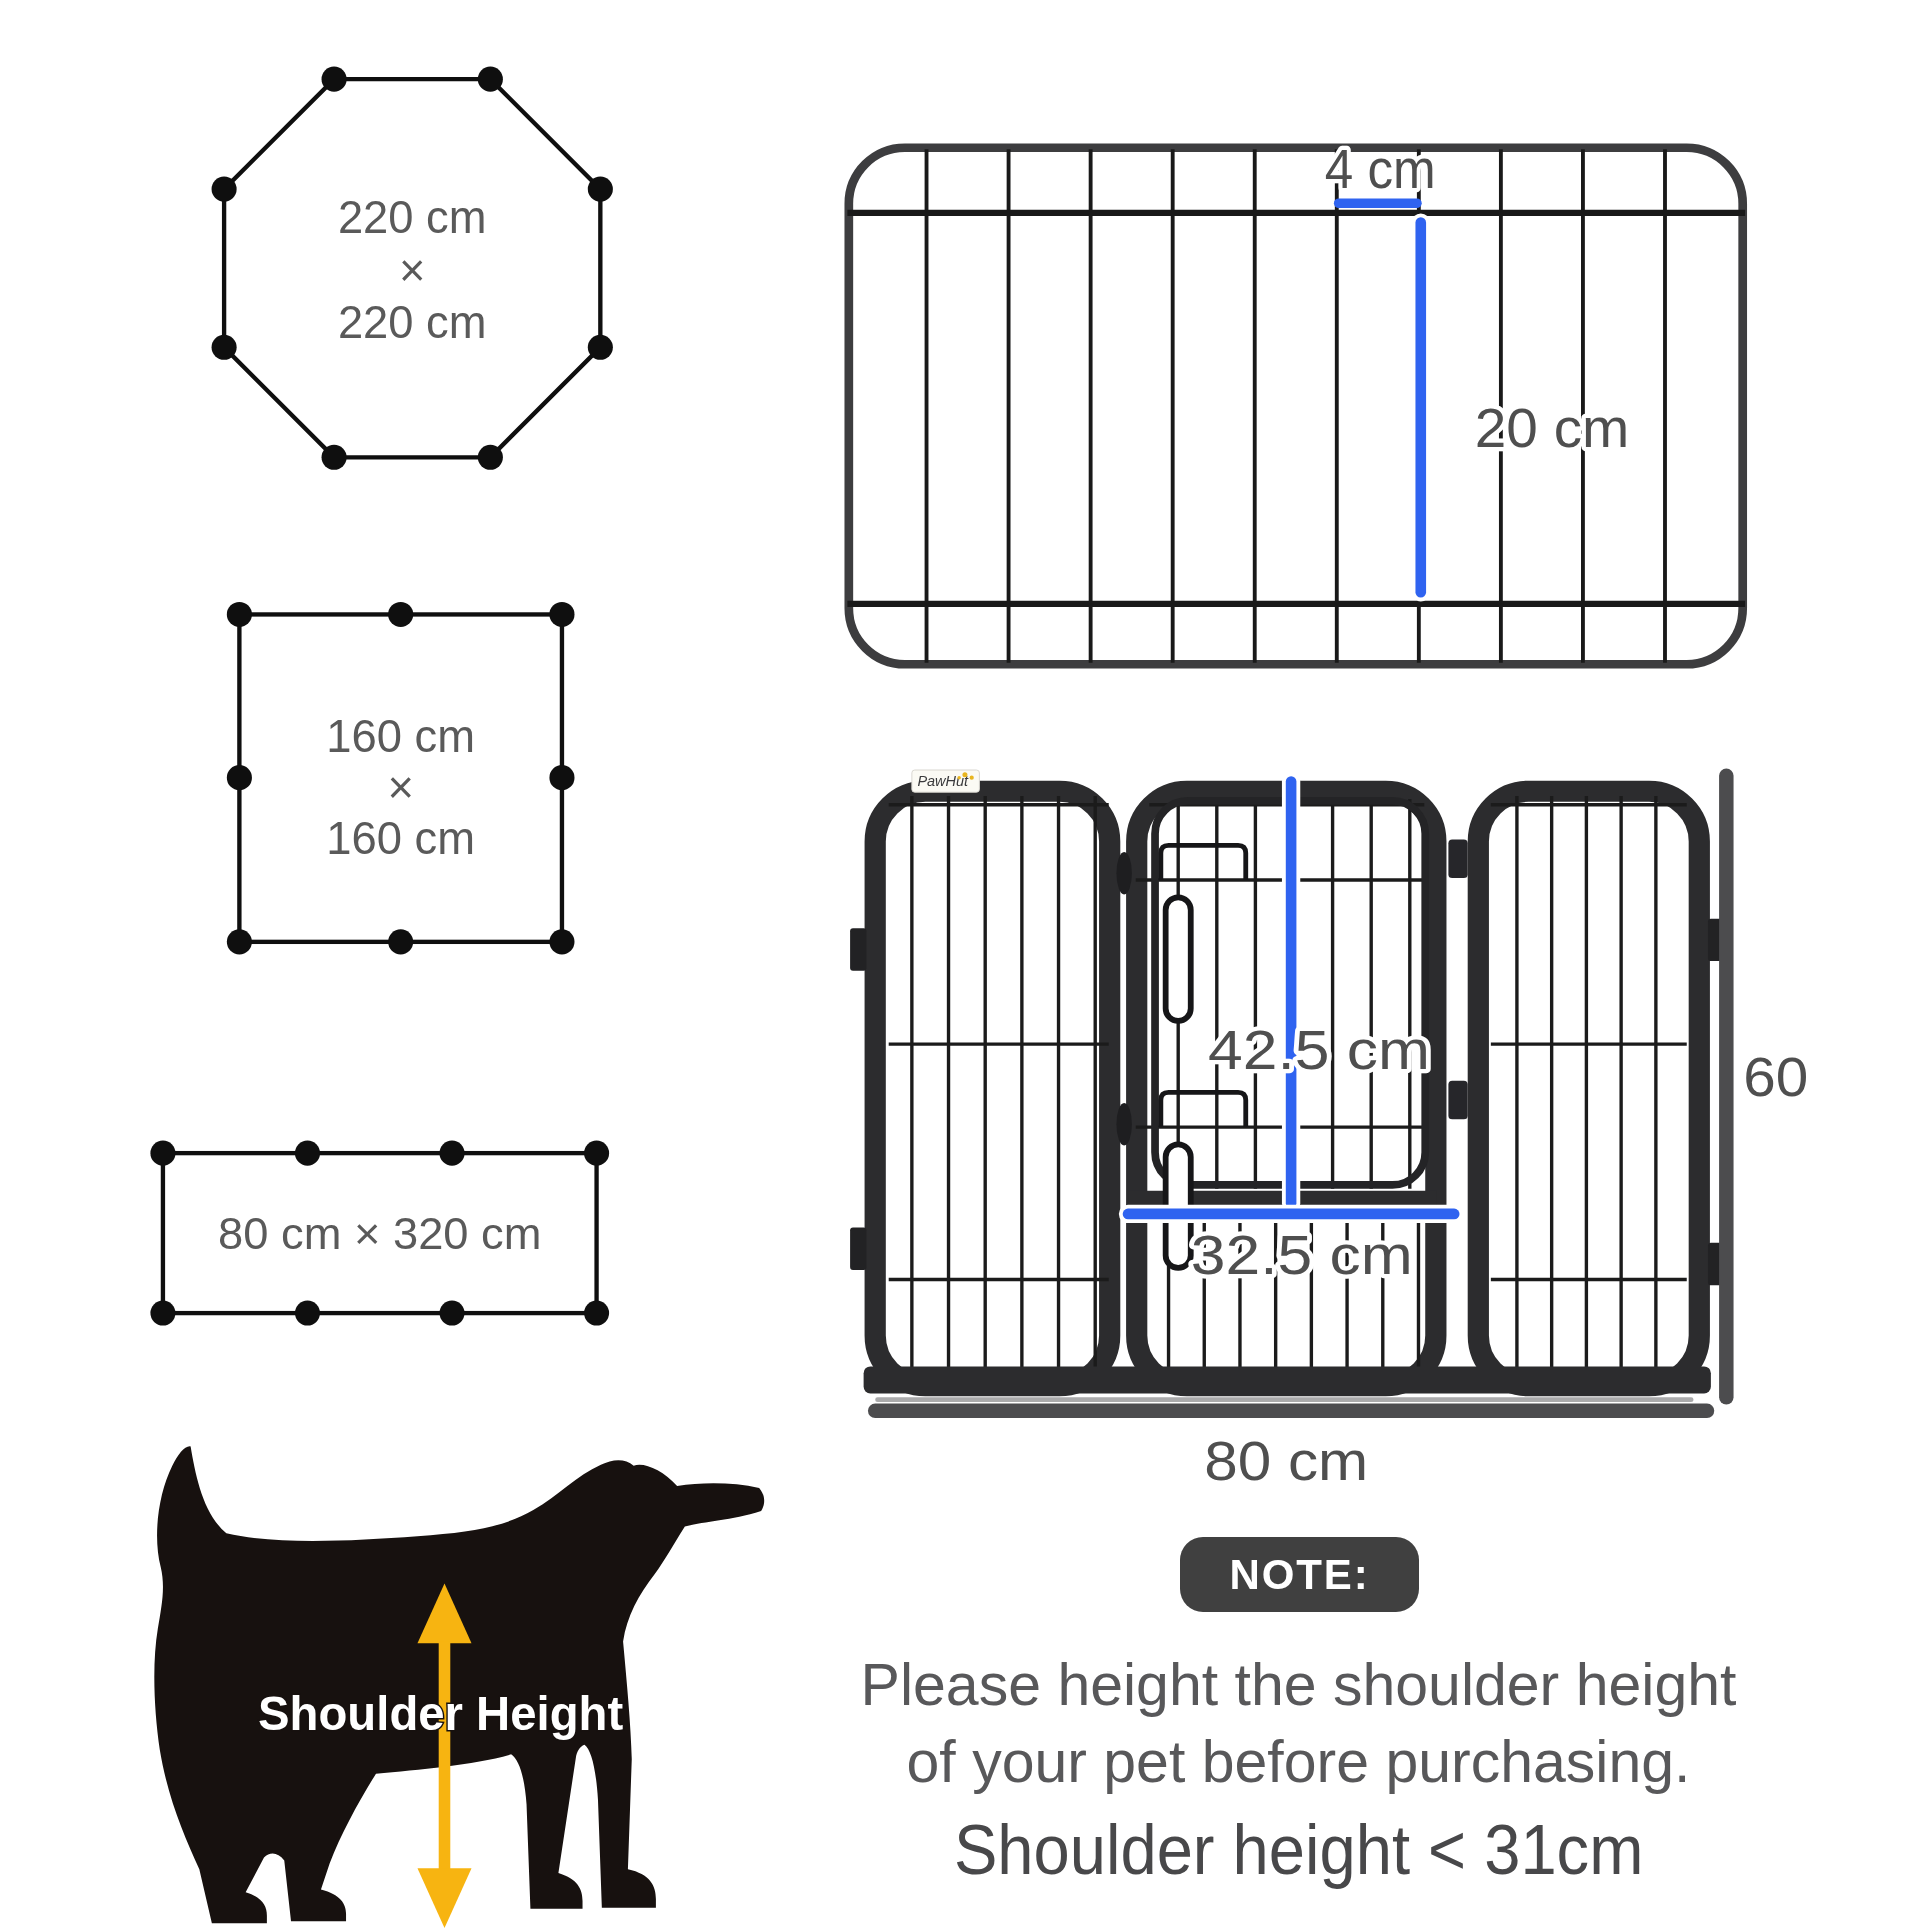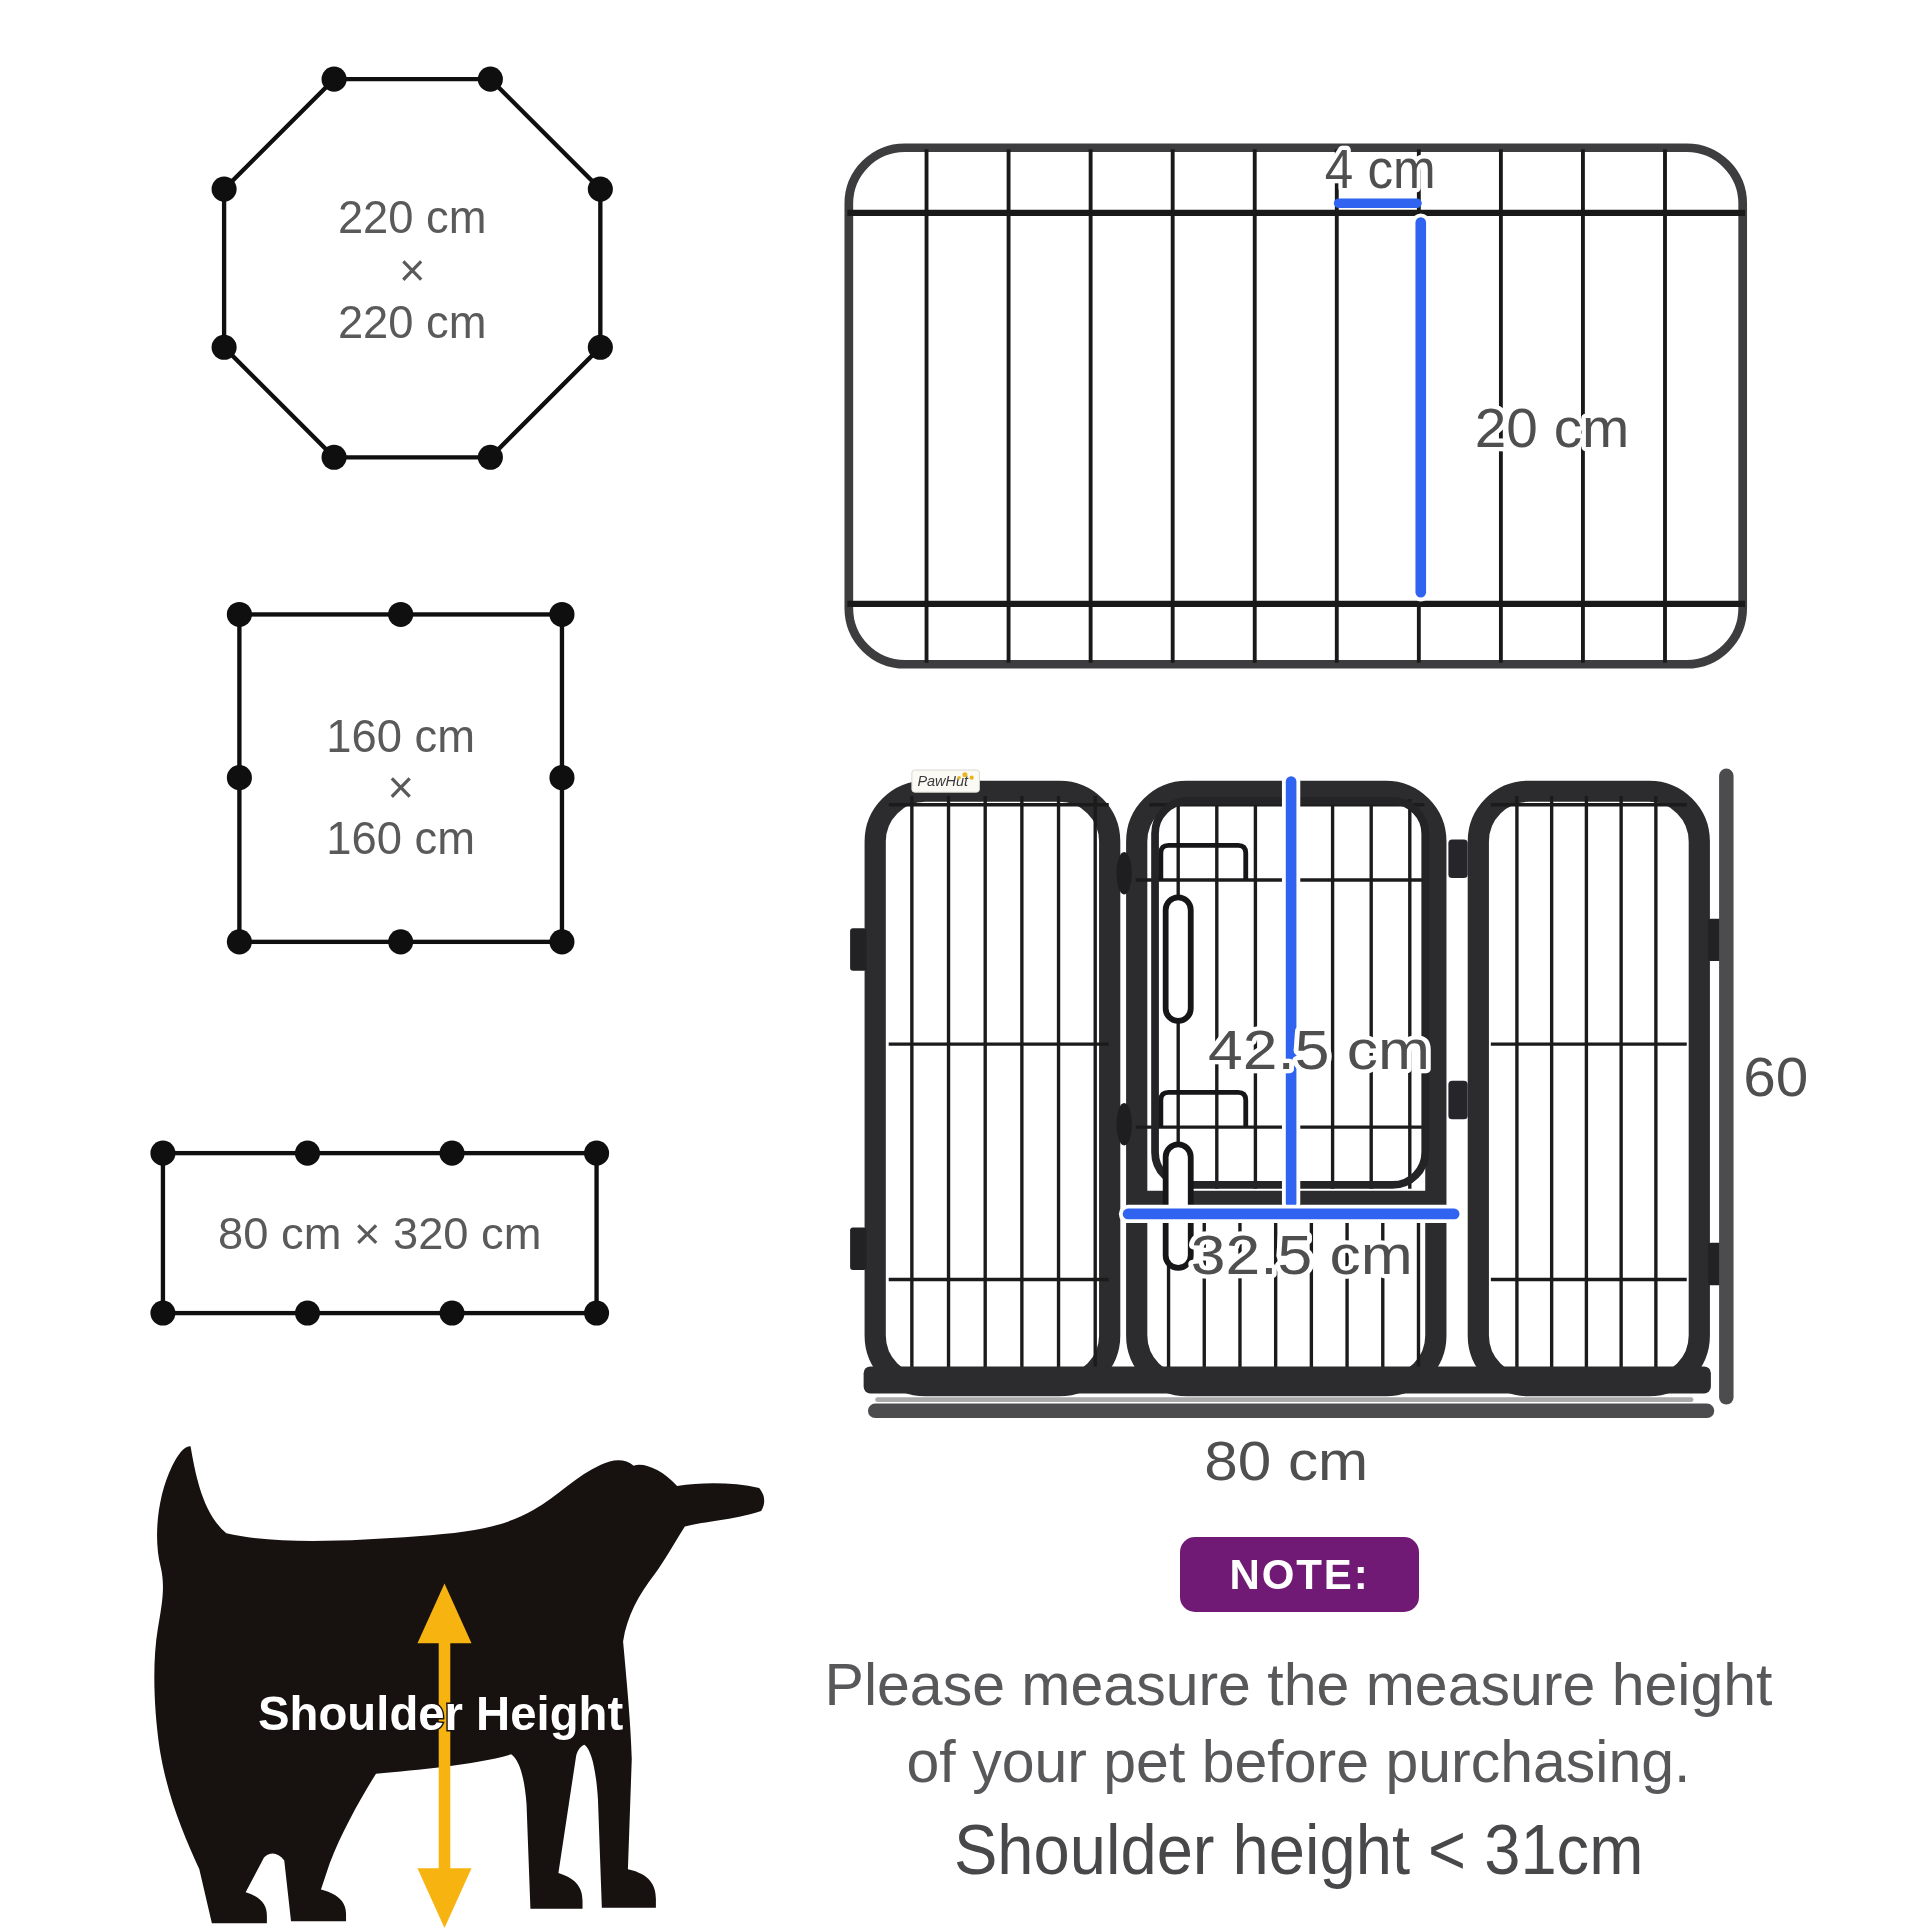--- a/index.html
+++ b/index.html
@@ -5,21 +5,21 @@
   html,body{margin:0;padding:0;background:#ffffff;}
   #canvas{
     position:relative;width:1822px;height:1931px;background:#ffffff;overflow:hidden;
     font-family:"Liberation Sans", sans-serif;
   }
   .abs{position:absolute;}
   svg text{font-family:"Liberation Sans", sans-serif;}
   .shape-label{fill:#5a5a5a;font-size:47px;}
   .dim-label{fill:#4f4f4f;font-size:58px;paint-order:stroke;stroke:#ffffff;stroke-width:9px;stroke-linejoin:round;}
   #note-badge{
-    left:1180px;top:1537px;width:239px;height:75px;background:#701a75;border-radius:15px;
+    left:1180px;top:1537px;width:239px;height:75px;background:#404040;border-radius:23px;
     color:#ffffff;font-size:42px;font-weight:bold;letter-spacing:1.9px;
     display:flex;align-items:center;justify-content:center;
   }
   #note-text{left:695px;top:1647px;width:1207px;text-align:center;color:#58585a;}
   #note-text .nline{font-size:59px;line-height:77px;margin:0;}
   #note-text .nline3{font-size:70px;line-height:83px;margin-top:7.7px;color:#48484a;}
   #note-text .nline3 span{display:inline-block;transform:scaleX(0.93);}
 </style>
 </head>
 <body>
@@ -249,21 +249,21 @@
       <polygon points="360,160 332,222 388,222"></polygon>
       <rect x="354" y="220" width="12" height="238"></rect>
       <polygon points="360,517 332,455 388,455"></polygon>
     </g>
     <text x="356" y="312" text-anchor="middle" font-size="49" font-weight="bold" fill="#ffffff" style="paint-order:stroke;stroke:#17110f;stroke-width:3px;">Shoulder Height</text>
   </svg>
 
   <div class="abs" id="note-badge">NOTE:</div>
 
   <div class="abs" id="note-text">
-    <p class="nline">Please measure the measure height</p>
+    <p class="nline">Please height the shoulder height</p>
     <p class="nline">of your pet before purchasing.</p>
     <p class="nline nline3">
       <span>Shoulder height &lt; 31cm</span>
     </p>
   </div>
 
 </div>
 
 
 </body></html>

